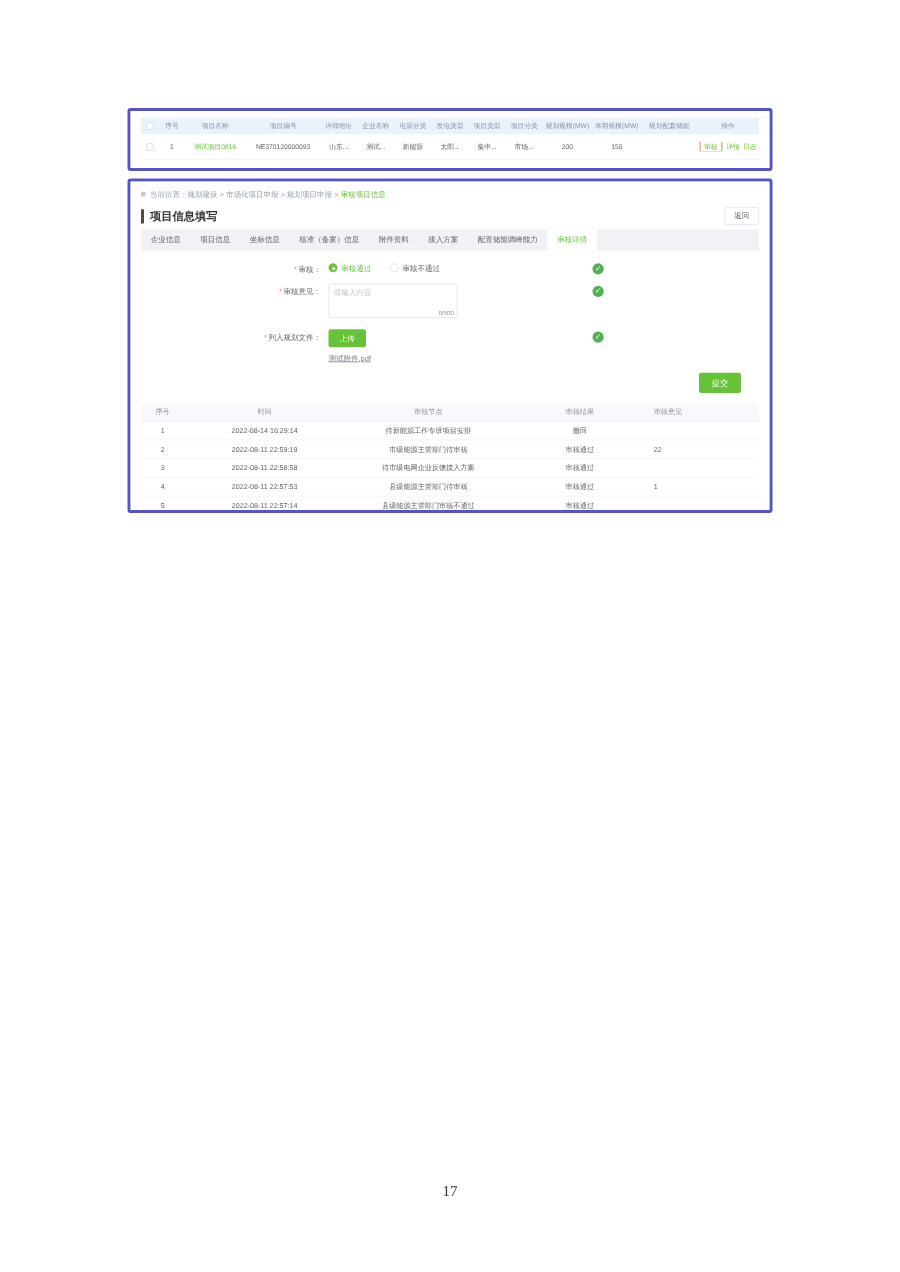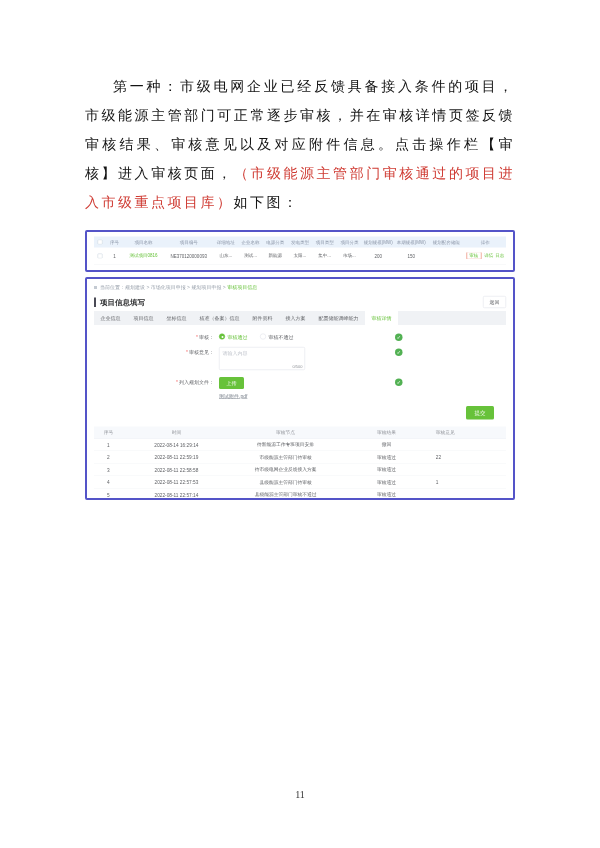--- a/index.html
+++ b/index.html
@@ -124,21 +124,20 @@
   .pageno {
     position:absolute; left:0; right:0; bottom:48px; text-align:center;
     font-size:10px; color:#333; font-family:"Liberation Serif", serif;
   }
 </style>
 </head>
 <body>
 
 <div class="page">
 
-  <p class="para p1"><span>第一种：市级电网企业已经反馈具备接入条件的项目，市级能源主管部门可正常逐步审核，并在审核详情页签反馈审核结果、审核意见以及对应附件信息。点击操作栏【审核】进入审核页面，</span><span class="red">（市级能源主管部门审核通过的项目进入市级重点项目库）</span><span>如下图：</span></p>
 
   <div class="shotwrap shot1-wrap">
     <div class="scale shot1-inner">
       <div class="t1">
         <div class="t1-row t1-head">
           <div class="c cb"><span class="checkbox"></span></div>
           <div class="c cseq">序号</div>
           <div class="c cname">项目名称</div>
           <div class="c ccode">项目编号</div>
           <div class="c caddr">详细地址</div>
@@ -293,15 +292,15 @@
           <div class="h-node">待申报</div>
           <div class="h-res"></div>
           <div class="h-op"></div>
         </div>
       </div>
 
     </div>
   </div>
 
 
-  <div class="pageno">11</div>
+  <div class="pageno">17</div>
 
 </div>
 
 </body></html>

